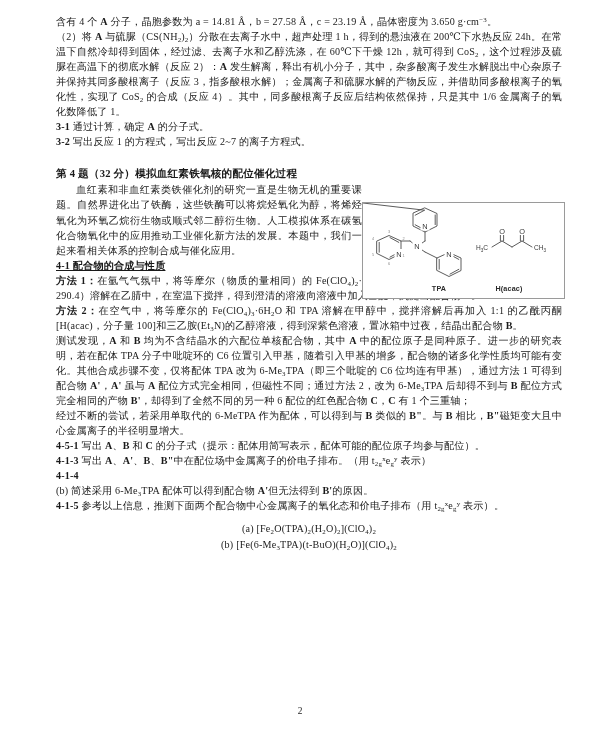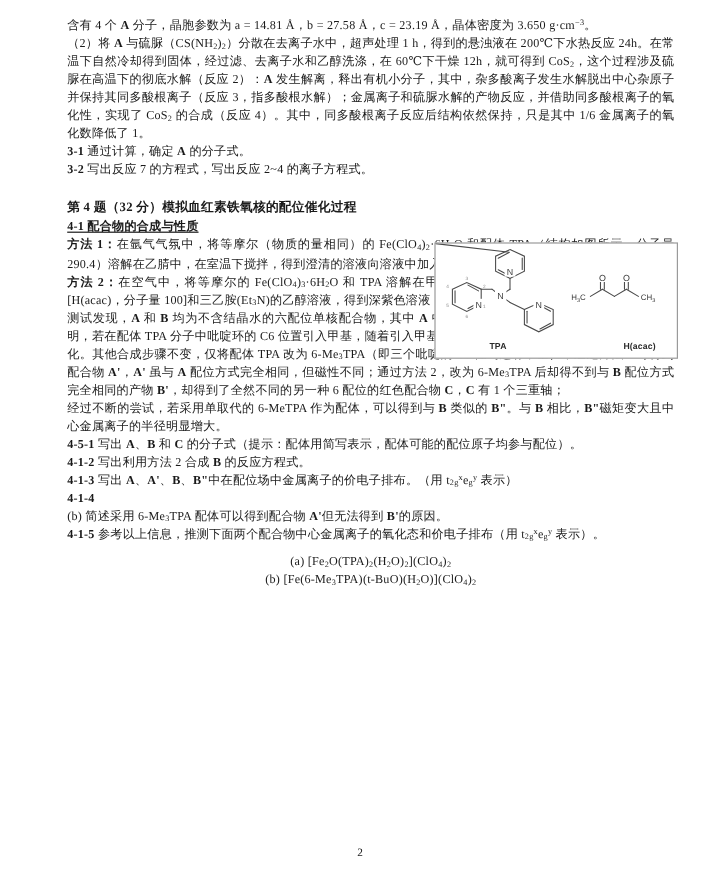--- a/index.html
+++ b/index.html
@@ -83,22 +83,22 @@
   .fig-caption {
     position: absolute;
     bottom: 5px;
     font-size: 7.2px;
     font-family: "Liberation Sans", sans-serif;
     color: #2b2b2b;
     text-align: center;
     font-weight: 600;
     letter-spacing: 0.02em;
   }
-  #cap-tpa { left: 0; width: 104px; }
-  #cap-acac { left: 128px; width: 84px; text-align: center; }
+  #cap-tpa { left: 24px; width: 104px; }
+  #cap-acac { left: 104px; width: 84px; text-align: center; }
   .wrap-left {
     width: 306px;
   }
   .clear { clear: both; }
 
   .centered { text-align: center; text-indent: 0; }
 
   .page-number {
     position: absolute;
     left: 0;
@@ -116,42 +116,44 @@
 <div class="page">
 
   <div class="content">
 
     <p class="noindent"><span>含有 4 个 </span><b>A</b><span> 分子，晶胞参数为 a = 14.81 Å，b = 27.58 Å，c = 23.19 Å，晶体密度为 3.650 g·cm</span><sup>−3</sup><span>。</span></p>
 
     <p class="noindent"><span>（2）将 </span><b>A</b><span> 与硫脲（CS(NH</span><sub>2</sub><span>)</span><sub>2</sub><span>）分散在去离子水中，超声处理 1 h，得到的悬浊液在 200℃下水热反应 24h。在常温下自然冷却得到固体，经过滤、去离子水和乙醇洗涤，在 60℃下干燥 12h，就可得到 CoS</span><sub>2</sub><span>，这个过程涉及硫脲在高温下的彻底水解（反应 2）：</span><b>A</b><span> 发生解离，释出有机小分子，其中，杂多酸离子发生水解脱出中心杂原子并保持其同多酸根离子（反应 3，指多酸根水解）；金属离子和硫脲水解的产物反应，并借助同多酸根离子的氧化性，实现了 CoS</span><sub>2</sub><span> 的合成（反应 4）。其中，同多酸根离子反应后结构依然保持，只是其中 1/6 金属离子的氧化数降低了 1。</span></p>
 
     <p class="noindent"><b class="qlabel">3-1</b><span> 通过计算，确定 </span><b>A</b><span> 的分子式。</span></p>
 
-    <p class="noindent"><b class="qlabel">3-2</b><span> 写出反应 7 的方程式，写出反应 2~4 的离子方程式。</span></p>
+    <p class="noindent"><b class="qlabel">3-2</b><span> 写出反应 1 的方程式，写出反应 2~7 的离子方程式。</span></p>
 
     <div class="gap-md"></div>
 
     <p class="section-title">第 4 题（32 分）模拟血红素铁氧核的配位催化过程</p>
 
+    <div class="wrap-left">
+      <p class="indent2">血红素和非血红素类铁催化剂的研究一直是生物无机的重要课题。自然界进化出了铁酶，这些铁酶可以将烷烃氧化为醇，将烯烃氧化为环氧乙烷衍生物或顺式邻二醇衍生物。人工模拟体系在碳氢化合物氧化中的应用推动工业催化新方法的发展。本题中，我们一起来看相关体系的控制合成与催化应用。</p>
+    </div>
 
     <div class="clear"></div>
 
     <p class="sub-head">4-1 配合物的合成与性质</p>
 
     <p class="noindent"><b>方法 1：</b><span>在氩气气氛中，将等摩尔（物质的量相同）的 Fe(ClO</span><sub>4</sub><span>)</span><sub>2</sub><span>·6H</span><sub>2</sub><span>O 和配体 TPA（结构如图所示，分子量 290.4）溶解在乙腈中，在室温下搅拌，得到澄清的溶液向溶液中加入乙醚，沉淀出配合物 </span><b>A</b><span>。</span></p>
 
     <p class="noindent"><b>方法 2：</b><span>在空气中，将等摩尔的 Fe(ClO</span><sub>4</sub><span>)</span><sub>3</sub><span>·6H</span><sub>2</sub><span>O 和 TPA 溶解在甲醇中，搅拌溶解后再加入 1:1 的乙酰丙酮[H(acac)，分子量 100]和三乙胺(Et</span><sub>3</sub><span>N)的乙醇溶液，得到深紫色溶液，置冰箱中过夜，结晶出配合物 </span><b>B</b><span>。</span></p>
 
     <p class="noindent"><span>测试发现，</span><b>A</b><span> 和 </span><b>B</b><span> 均为不含结晶水的六配位单核配合物，其中 </span><b>A</b><span> 中的配位原子是同种原子。进一步的研究表明，若在配体 TPA 分子中吡啶环的 C6 位置引入甲基，随着引入甲基的增多，配合物的诸多化学性质均可能有变化。其他合成步骤不变，仅将配体 TPA 改为 6-Me</span><sub>3</sub><span>TPA（即三个吡啶的 C6 位均连有甲基），通过方法 1 可得到配合物 </span><b>A'</b><span>，</span><b>A'</b><span> 虽与 </span><b>A</b><span> 配位方式完全相同，但磁性不同；通过方法 2，改为 6-Me</span><sub>3</sub><span>TPA 后却得不到与 </span><b>B</b><span> 配位方式完全相同的产物 </span><b>B'</b><span>，却得到了全然不同的另一种 6 配位的红色配合物 </span><b>C</b><span>，</span><b>C</b><span> 有 1 个三重轴；</span></p>
 
     <p class="noindent"><span>经过不断的尝试，若采用单取代的 6-MeTPA 作为配体，可以得到与 </span><b>B</b><span> 类似的 </span><b>B"</b><span>。与 </span><b>B</b><span> 相比，</span><b>B"</b><span>磁矩变大且中心金属离子的半径明显增大。</span></p>
 
     <p class="noindent"><b class="qlabel">4-5-1</b><span> 写出 </span><b>A</b><span>、</span><b>B</b><span> 和 </span><b>C</b><span> 的分子式（提示：配体用简写表示，配体可能的配位原子均参与配位）。</span></p>
 
-    <p class="noindent"><b class="qlabel">4-1-2</b><span> 写出利用方法 2 合成 </span><b>B</b><span> 的反应方程式。</span></p>
 
     <p class="noindent"><b class="qlabel">4-1-3</b><span> 写出 </span><b>A</b><span>、</span><b>A'</b><span>、</span><b>B</b><span>、</span><b>B"</b><span>中在配位场中金属离子的价电子排布。（用 t</span><sub>2g</sub><sup>x</sup><span>e</span><sub>g</sub><sup>y</sup><span> 表示）</span></p>
 
     <p class="noindent"><b class="qlabel">4-1-4</b></p>
     <p class="noindent"><span>(b)</span><span> 简述采用 6-Me</span><sub>3</sub><span>TPA 配体可以得到配合物 </span><b>A'</b><span>但无法得到 </span><b>B'</b><span>的原因。</span></p>
 
     <p class="noindent"><b class="qlabel">4-1-5</b><span> 参考以上信息，推测下面两个配合物中心金属离子的氧化态和价电子排布（用 t</span><sub>2g</sub><sup>x</sup><span>e</span><sub>g</sub><sup>y</sup><span> 表示）。</span></p>
 
     <div style="height:8px"></div>
 

